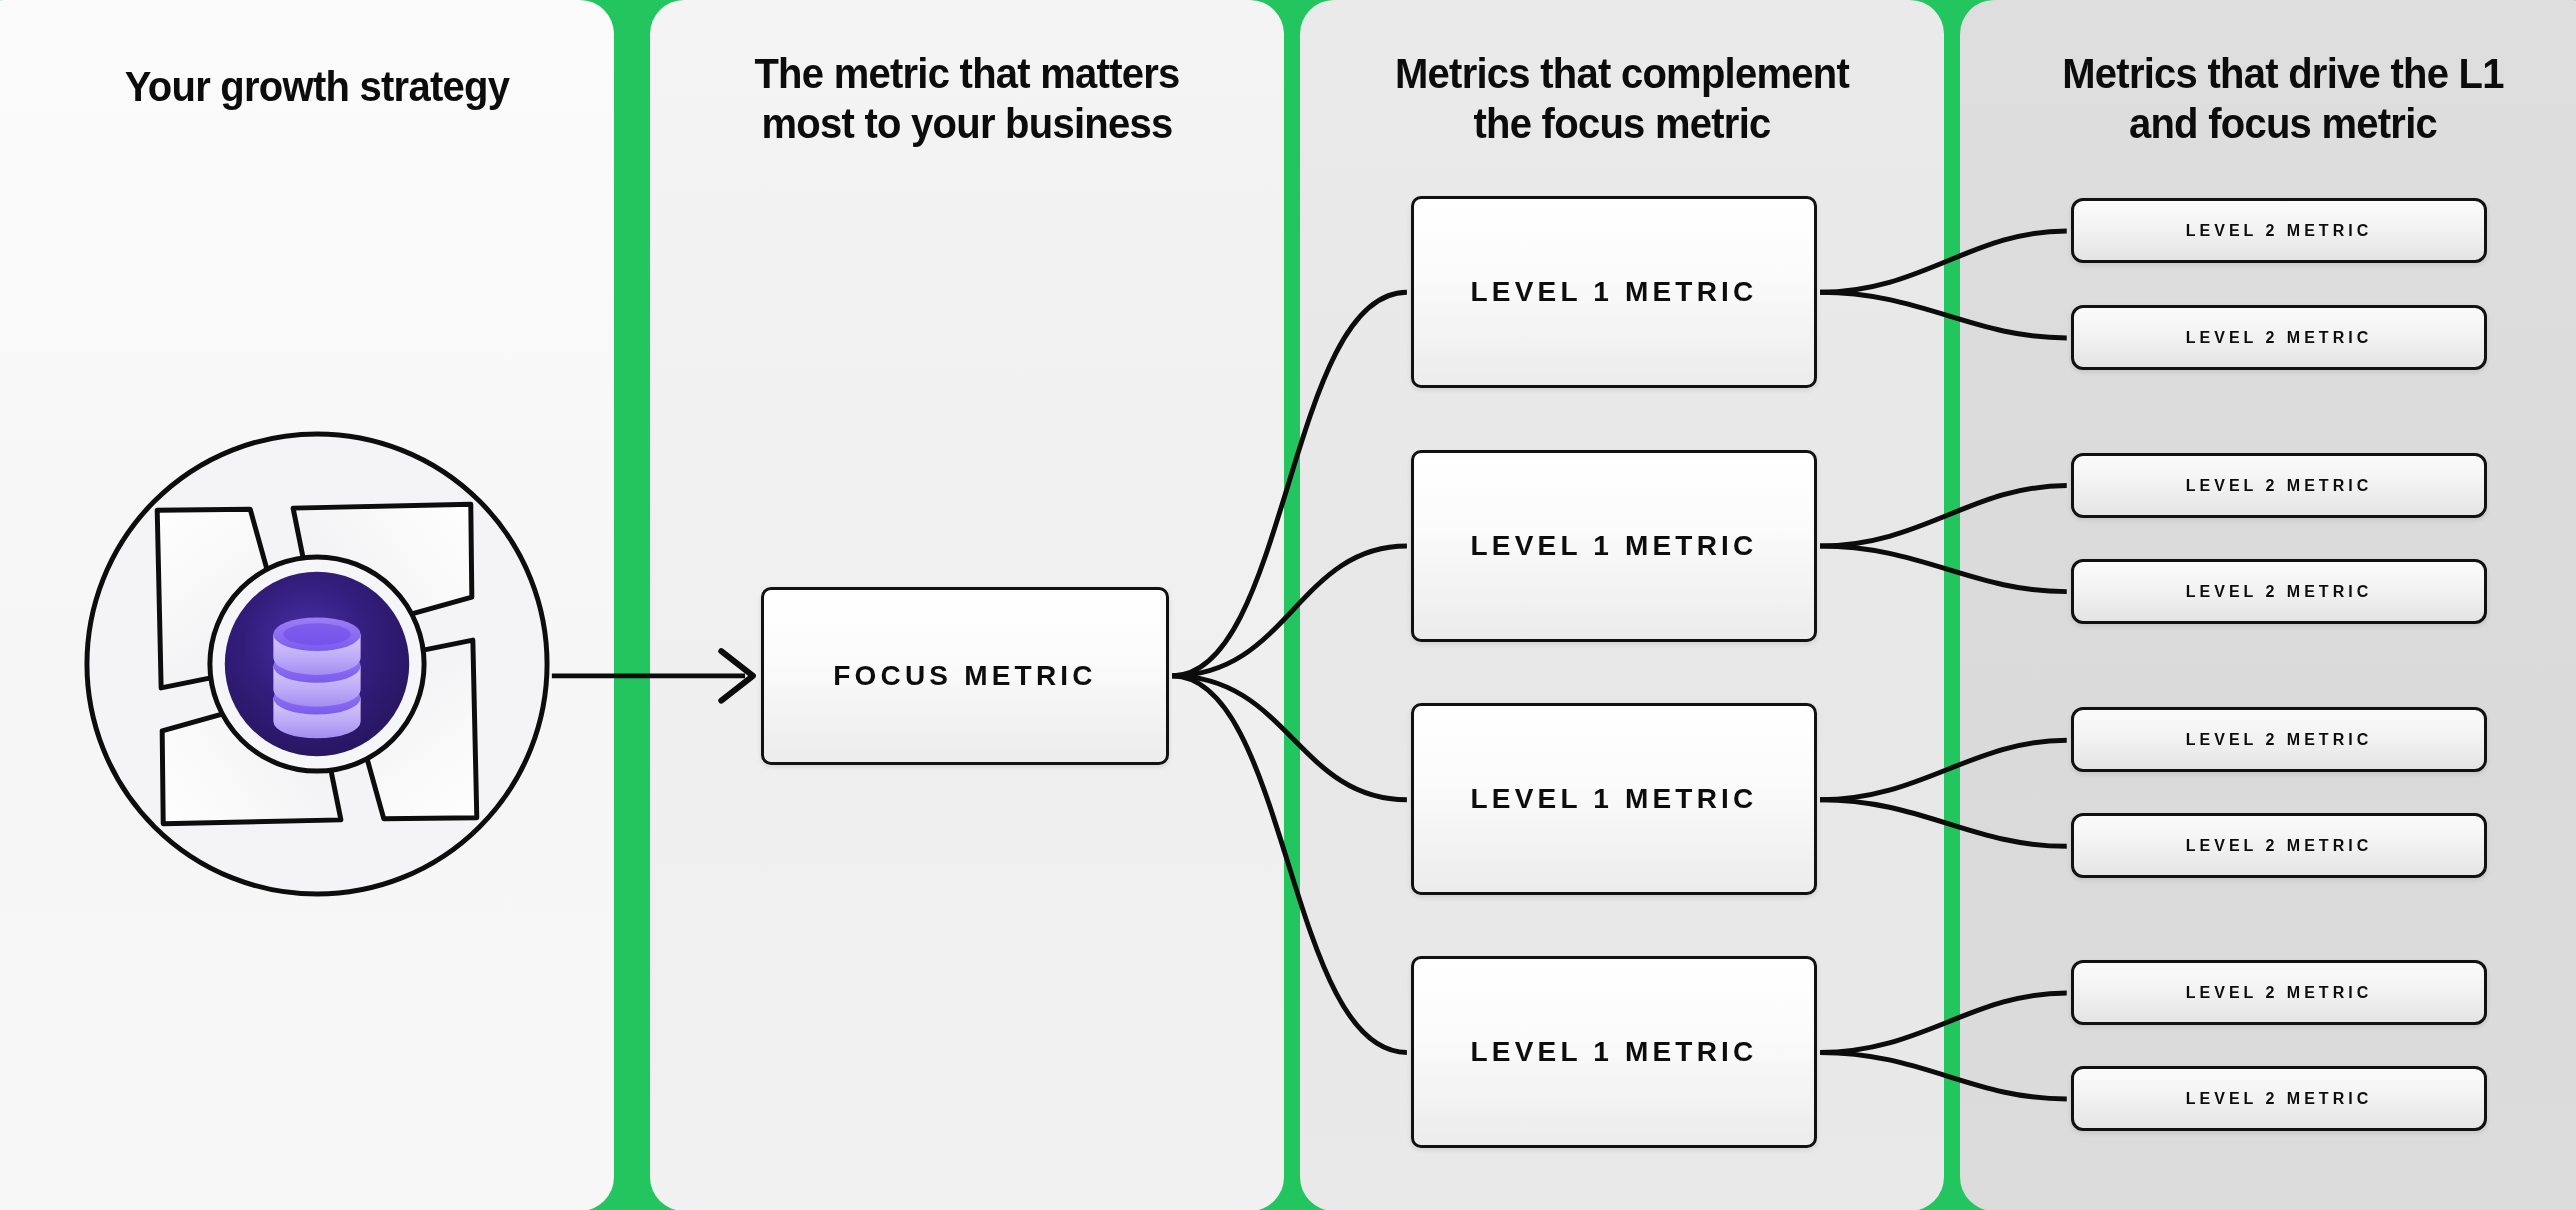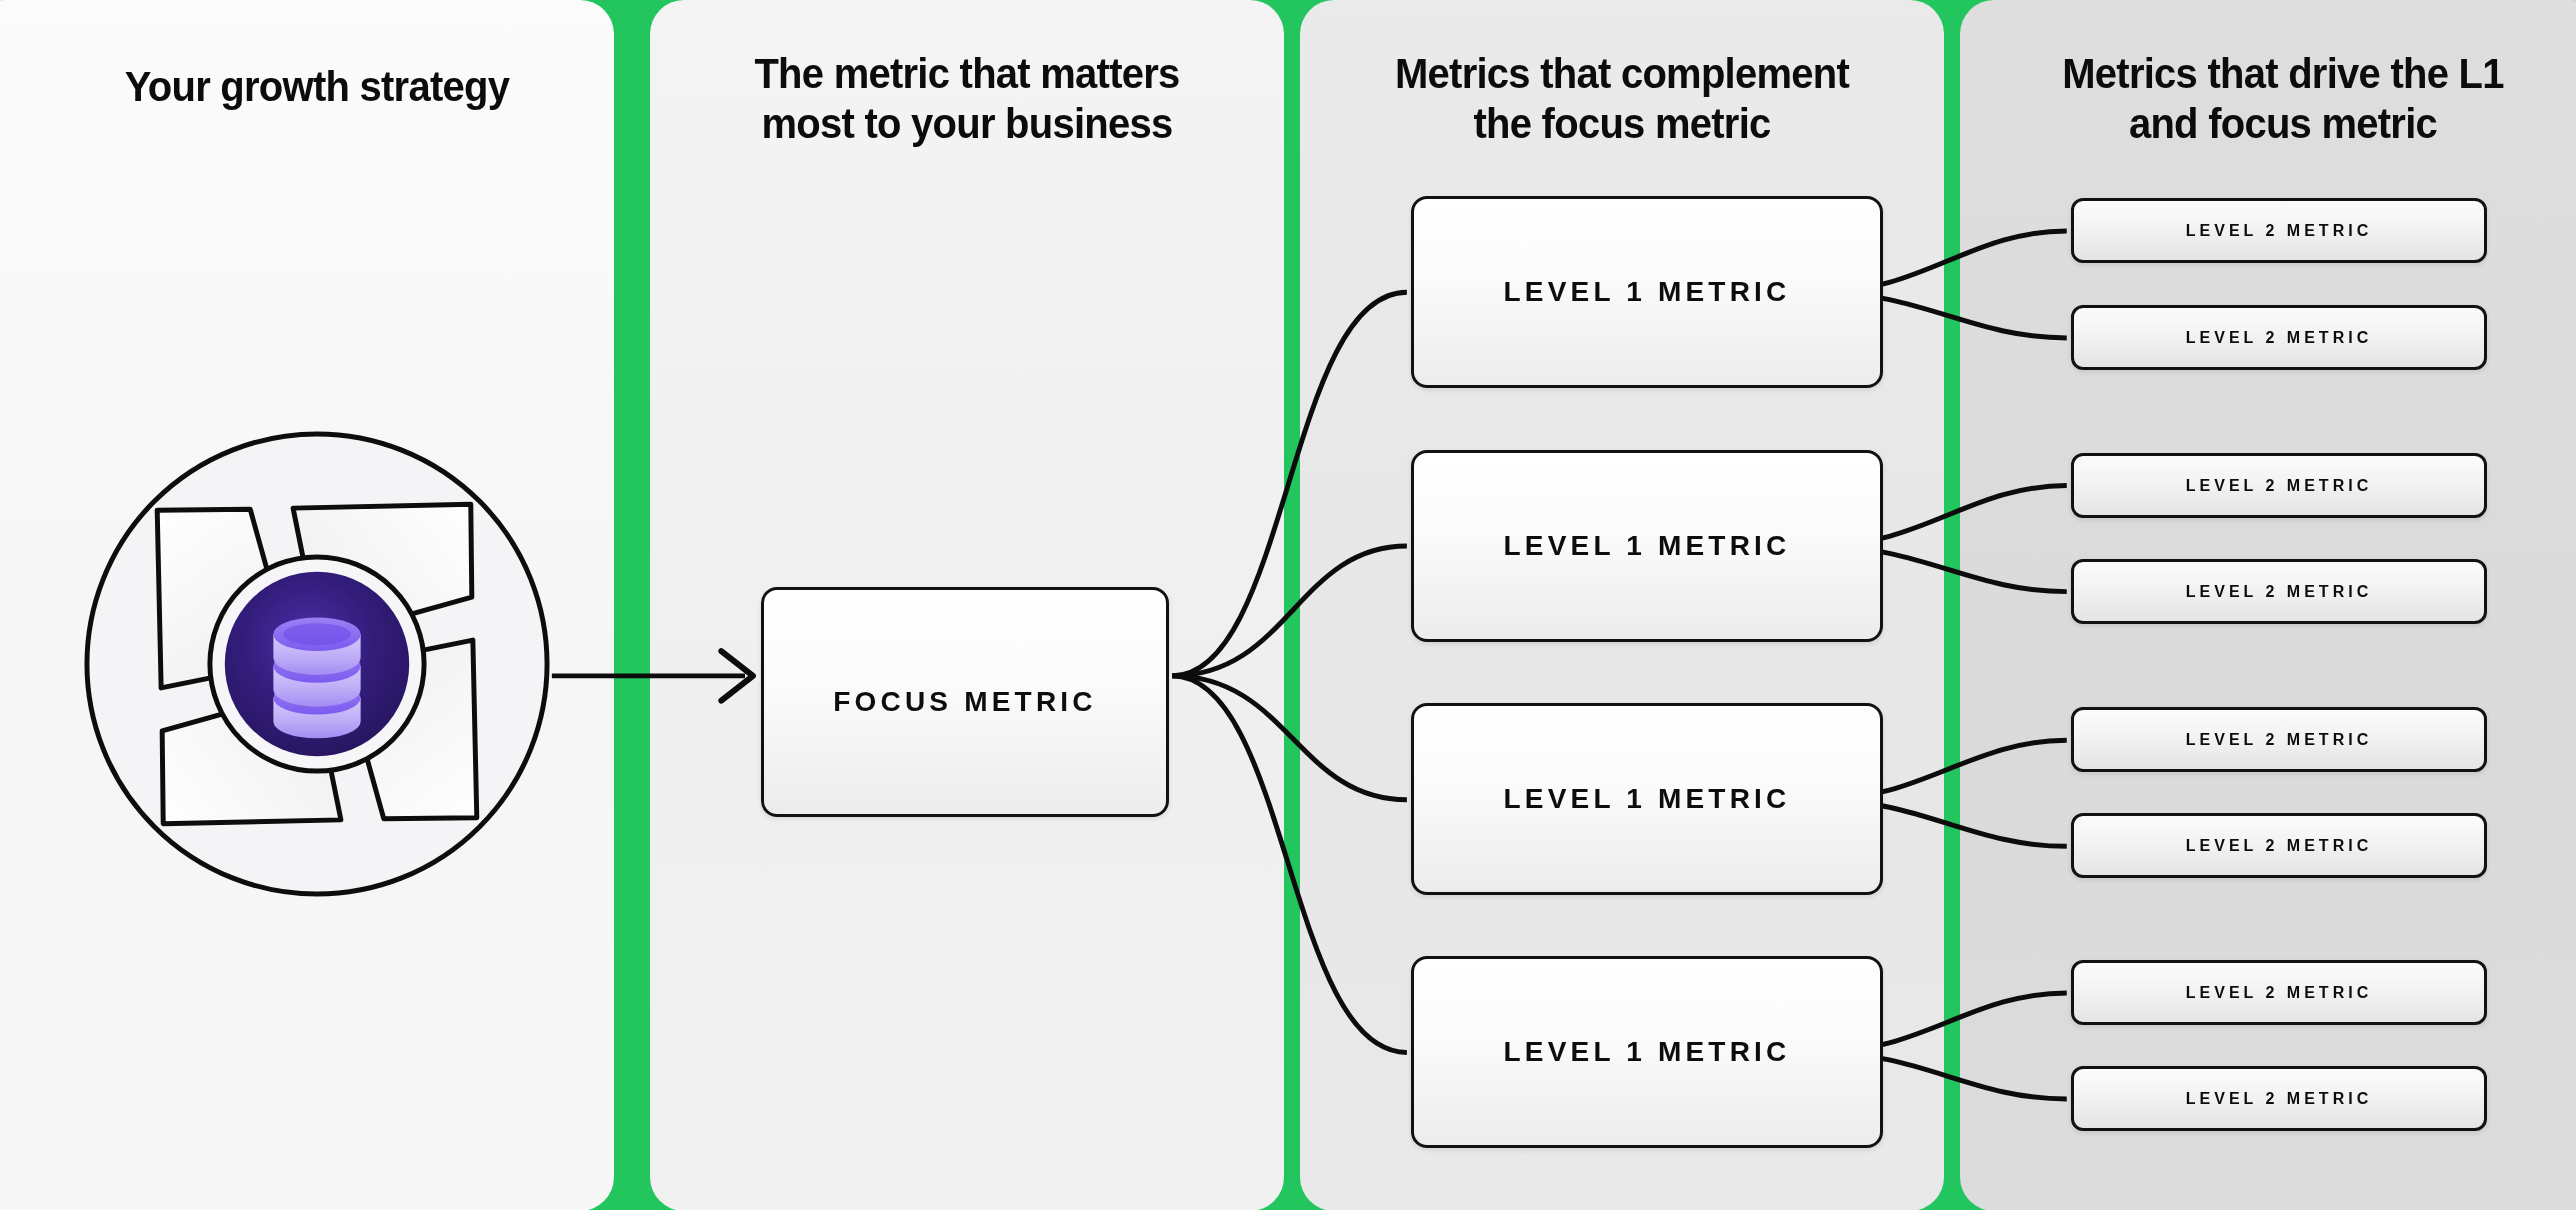--- a/index.html
+++ b/index.html
@@ -85,31 +85,31 @@
     letter-spacing: 4.2px;
     text-align: center;
     box-shadow: 0 2px 5px rgba(0,0,0,0.10);
     z-index: 6;
   }
 
   .node-focus {
     left: 761px;
     top: 587px;
     width: 408px;
-    height: 230px;
+    height: 178px;
     font-size: 28px;
-    border-radius: 16px;
+    border-radius: 10px;
   }
 
   .node-l1 {
     left: 1411px;
-    width: 472px;
+    width: 406px;
     height: 192px;
     font-size: 28px;
-    border-radius: 16px;
+    border-radius: 10px;
   }
   .l1-0 { top: 196px; }
   .l1-1 { top: 450px; }
   .l1-2 { top: 703px; }
   .l1-3 { top: 956px; }
 
   .node-l2 {
     left: 2071px;
     width: 416px;
     height: 65px;

